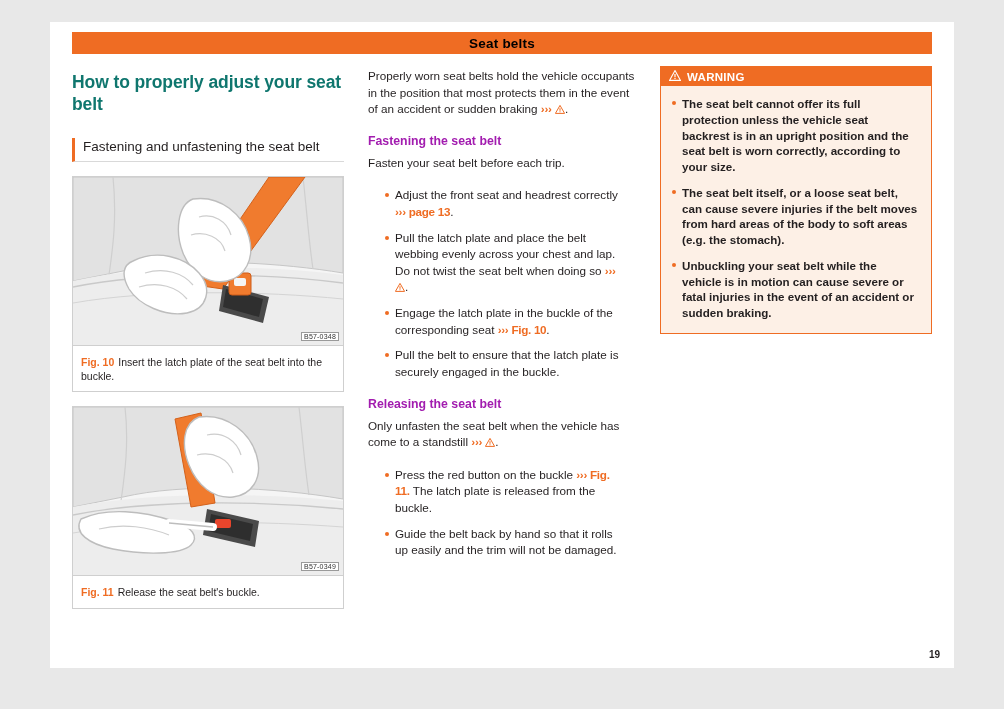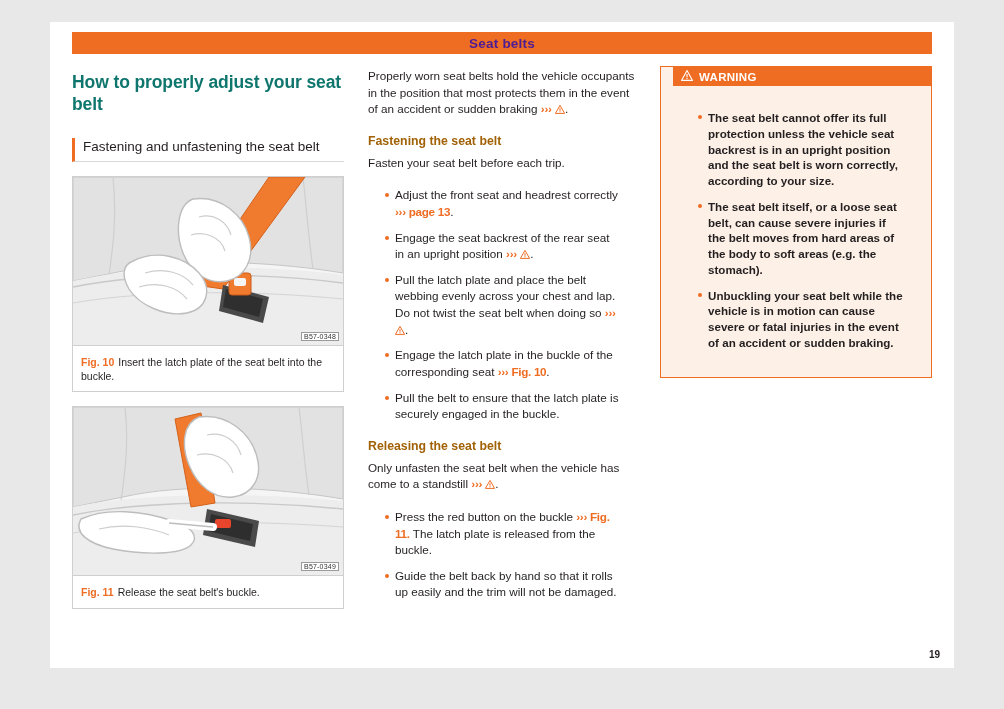--- a/index.html
+++ b/index.html
@@ -21,21 +21,21 @@
     height: 646px;
     background: #ffffff;
   }
   .header-bar {
     position: absolute;
     left: 22px;
     top: 10px;
     width: 860px;
     height: 22px;
     background: #ef6c23;
-    color: #4c1d95;
+    color: #000000;
     font-size: 13.5px;
     font-weight: bold;
     display: flex;
     align-items: center;
     justify-content: center;
     letter-spacing: 0.2px;
   }
   .columns {
     position: absolute;
     left: 22px;
@@ -106,21 +106,21 @@
   p.body {
     font-size: 11.7px;
     line-height: 1.42;
     color: #231f20;
     margin: 0 0 11px 0;
   }
   p.body.first { margin-top: 2px; }
   h3.minor {
     font-size: 12.3px;
     font-weight: bold;
-    color: #a16207;
+    color: #a21caf;
     margin: 16px 0 7px 0;
   }
   ul.bullets {
     list-style: none;
     margin: 16px;
     padding: 0;
   }
   ul.bullets li {
     position: relative;
     padding-left: 11px;
@@ -144,39 +144,38 @@
     display: inline-block;
     width: 10px;
     height: 9px;
     position: relative;
     top: 1px;
   }
 
   .warning-box {
     border: 1px solid #ef6c23;
     background: #fdf0e6;
-    padding-left: 12px;
   }
   .warning-head {
     background: #ef6c23;
     color: #ffffff;
     font-size: 11.5px;
     font-weight: bold;
     padding: 3px 8px;
     display: flex;
     align-items: center;
     gap: 6px;
     letter-spacing: 0.3px;
   }
   .warning-body {
     padding: 8px 10px 10px 8px;
   }
   .warning-body ul {
     list-style: none;
-    margin: 16px;
+    margin: 2px;
     padding: 0;
   }
   .warning-body li {
     position: relative;
     padding-left: 11px;
     font-size: 11.6px;
     font-weight: bold;
     line-height: 1.36;
     color: #231f20;
     margin-bottom: 10px;
@@ -298,26 +297,20 @@
               <path d="M5 0.4 L9.6 8.4 L0.4 8.4 Z" fill="none" stroke="#ef6c23" stroke-width="1"></path>
               <rect x="4.5" y="3.2" width="1" height="2.6" fill="#ef6c23"></rect>
               <rect x="4.5" y="6.3" width="1" height="1" fill="#ef6c23"></rect>
             </svg></span><span>.</span></p>
 
       <h3 class="minor">Fastening the seat belt</h3>
       <p class="body">Fasten your seat belt before each trip.</p>
 
       <ul class="bullets">
         <li><span>Adjust the front seat and headrest correctly </span><span class="ref">››› page 13</span><span>.</span></li>
-        <li><span>Engage the seat backrest of the rear seat in an upright position </span><span class="ref">›››</span>
-          <span class="warn-glyph"><svg width="10" height="9" viewBox="0 0 10 9">
-                <path d="M5 0.4 L9.6 8.4 L0.4 8.4 Z" fill="none" stroke="#ef6c23" stroke-width="1"></path>
-                <rect x="4.5" y="3.2" width="1" height="2.6" fill="#ef6c23"></rect>
-                <rect x="4.5" y="6.3" width="1" height="1" fill="#ef6c23"></rect>
-              </svg></span><span>.</span></li>
         <li><span>Pull the latch plate and place the belt webbing evenly across your chest and lap. Do not twist the seat belt when doing so </span><span class="ref">›››</span>
           <span class="warn-glyph"><svg width="10" height="9" viewBox="0 0 10 9">
                 <path d="M5 0.4 L9.6 8.4 L0.4 8.4 Z" fill="none" stroke="#ef6c23" stroke-width="1"></path>
                 <rect x="4.5" y="3.2" width="1" height="2.6" fill="#ef6c23"></rect>
                 <rect x="4.5" y="6.3" width="1" height="1" fill="#ef6c23"></rect>
               </svg></span><span>.</span></li>
         <li><span>Engage the latch plate in the buckle of the corresponding seat </span><span class="ref">››› Fig. 10</span><span>.</span></li>
         <li><span>Pull the belt to ensure that the latch plate is securely engaged in the buckle.</span></li>
       </ul>
 

